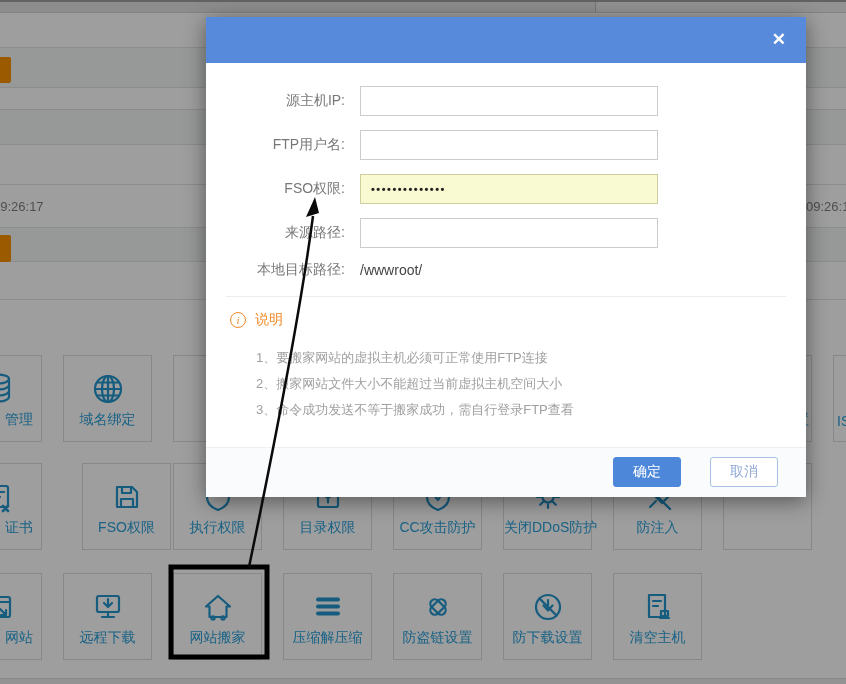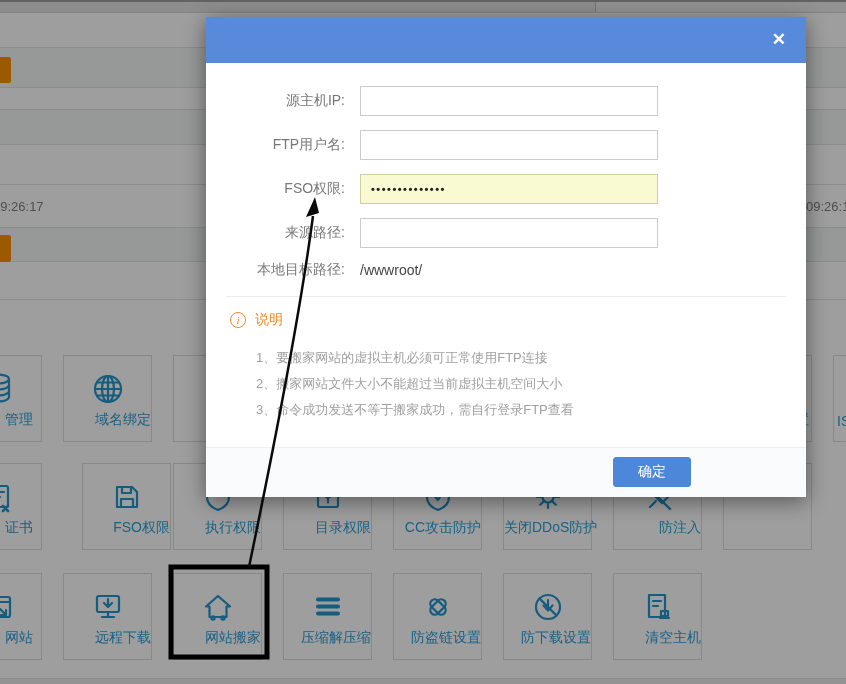--- a/index.html
+++ b/index.html
@@ -12,21 +12,21 @@
   .topstrip .seg{position:absolute;left:0;top:0;width:596px;height:100%;background:#e4e4e4;border-right:1px solid #bdbdbd;box-sizing:border-box;}
   .row{position:absolute;left:0;width:846px;border-bottom:1px solid #e3e3e3;box-sizing:border-box;}
   .r-a{background:#ffffff;} .r-b{background:#f4f5f6;}
   .orange-frag{position:absolute;left:0;width:11px;background:#fb9100;border-radius:0 2px 2px 0;}
   .stamp{position:absolute;top:199px;height:18px;font-size:13px;color:#808080;white-space:nowrap;}
   .bottomstrip{position:absolute;left:0;top:678px;width:846px;height:6px;background:#ededed;border-top:1px solid #dcdcdc;box-sizing:border-box;}
 
   
   .tile{position:absolute;width:89px;height:87px;background:#fff;border:1px solid #dcdcdc;box-sizing:border-box;}
   .tile .ticon{position:absolute;left:0;top:12px;width:100%;height:42px;display:flex;align-items:center;justify-content:center;color:#2395cc;}
-  .tile .tlabel{position:absolute;bottom:12px;left:0;width:100%;text-align:right;font-size:14px;color:#2a9fd8;white-space:nowrap;}
+  .tile .tlabel{position:absolute;bottom:12px;left:0;width:100%;text-align:center;font-size:14px;color:#2a9fd8;white-space:nowrap;}
   .tile .tlabel.lbl-right{left:auto;width:auto;right:8px;text-align:right;}
   .tile .tlabel.lbl-frag-right{left:auto;width:auto;right:2px;text-align:right;}
   .tile .tlabel.lbl-frag-left{left:3px;width:auto;text-align:left;}
 
   
   .overlay{position:absolute;inset:0;background:rgba(0,0,0,0.38);z-index:10;}
 
   
   .modal{position:absolute;left:206px;top:17px;width:600px;height:480px;background:#fff;z-index:20;box-shadow:0 4px 20px rgba(0,0,0,0.45);}
   .m-header{position:absolute;left:0;top:0;width:100%;height:46px;background:#578ADB;box-sizing:border-box;}
@@ -41,21 +41,21 @@
   .f-static{margin-left:15px;font-size:14px;color:#444;}
   .f-row.static-row{margin-top:12px;height:20px;}
   .m-divider{margin:16px 20px 0 20px;border-top:1px solid #ececec;height:0;}
   .note{margin:14px 0 0 24px;}
   .note-head{display:flex;align-items:center;}
   .note-i{width:16px;height:16px;border:1.5px solid #f08a28;border-radius:50%;box-sizing:border-box;color:#f08a28;font-size:11px;font-style:italic;font-family:"Liberation Serif",serif;display:flex;align-items:center;justify-content:center;line-height:1;}
   .note-title{margin-left:9px;font-size:14px;color:#f08a28;}
   .note-items{margin-top:16px;margin-left:26px;}
   .note-items div{font-size:13px;color:#a0a0a0;line-height:26px;}
   .m-footer{position:absolute;left:0;top:430px;width:100%;height:50px;background:#fafbfd;border-top:1px solid #edf0f3;box-sizing:border-box;}
-  .btn{position:absolute;top:9px;width:78px;height:30px;font-size:14px;border-radius:3px;cursor:pointer;box-sizing:border-box;}
+  .btn{position:absolute;top:9px;width:68px;height:30px;font-size:14px;border-radius:3px;cursor:pointer;box-sizing:border-box;}
   .btn-ok{left:407px;background:#4d87da;border:1px solid #4d87da;color:#fff;}
   .btn-cancel{left:504px;background:#fff;border:1px solid #a6c1e8;color:#8fa9d6;}
 
   
   .anno{position:absolute;inset:0;z-index:30;pointer-events:none;}
 </style>
 </head>
 <body>
 
 <div id="page">
@@ -289,20 +289,21 @@
         </div>
         <div class="note-items">
           <div>1、要搬家网站的虚拟主机必须可正常使用FTP连接</div>
           <div>2、搬家网站文件大小不能超过当前虚拟主机空间大小</div>
           <div>3、命令成功发送不等于搬家成功，需自行登录FTP查看</div>
         </div>
       </div>
     </div>
     <div class="m-footer">
       <button class="btn btn-ok">确定</button>
+      <button class="btn btn-cancel">取消</button>
     </div>
   </div>
 
   <svg class="anno" width="846" height="684" viewBox="0 0 846 684">
     <rect x="171" y="567" width="96" height="90" fill="none" stroke="#000" stroke-width="5"></rect>
     <path d="M 249 567 C 264 495 298 330 313 216" fill="none" stroke="#0a0a0a" stroke-width="2.5"></path>
     <polygon points="315,197 306,217 319,213" fill="#0a0a0a"></polygon>
   </svg>
 
 </div>

